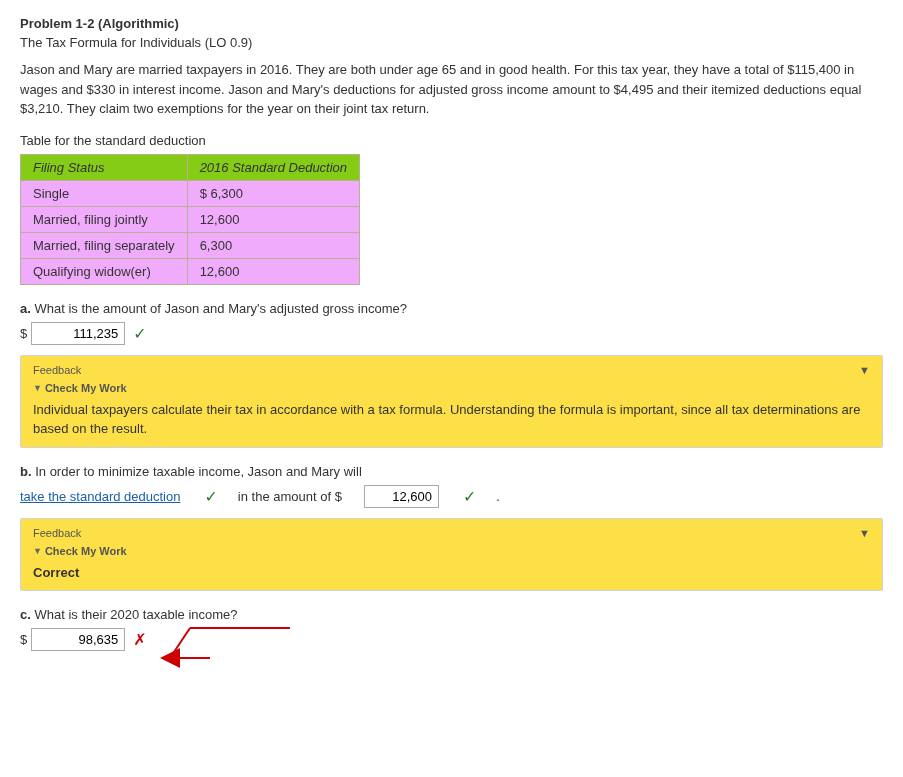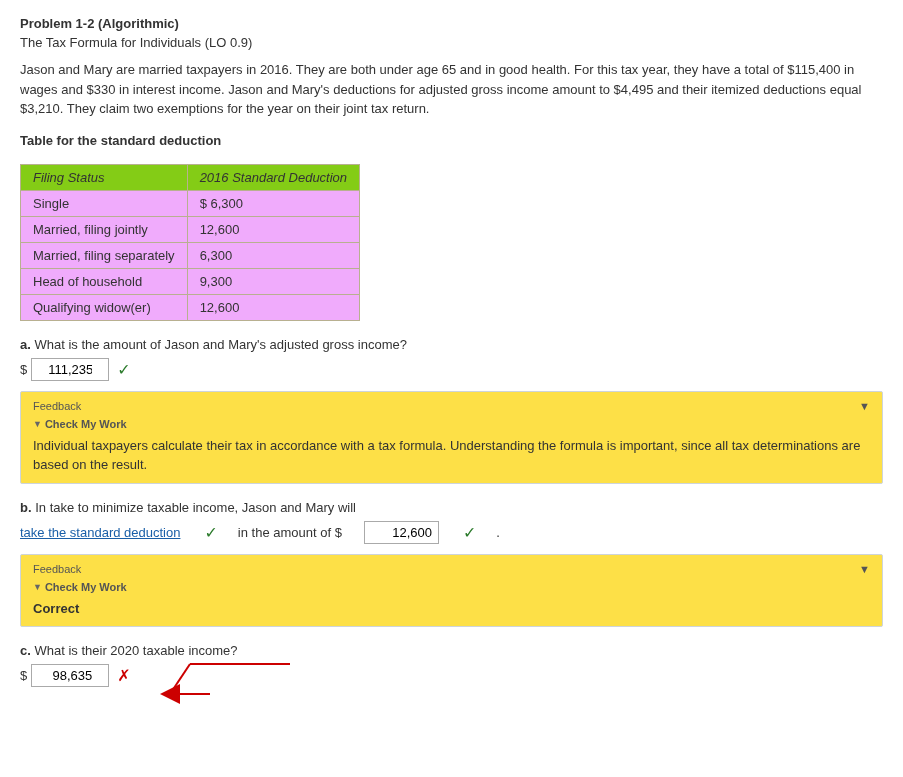--- a/index.html
+++ b/index.html
@@ -17,22 +17,22 @@
     }
     .subtitle {
       margin-bottom: 10px;
       color: #333;
     }
     .problem-text {
       margin-bottom: 14px;
       line-height: 1.5;
     }
     .table-heading {
-      font-weight: bold;
-      margin-bottom: 16px;
+      font-weight: normal;
+      margin-bottom: 6px;
     }
     .deduction-table {
       border-collapse: collapse;
       margin-bottom: 16px;
       min-width: 280px;
     }
     .deduction-table td {
       border: 1px solid #b8b090;
       padding: 5px 12px;
       background: #f0abfc;
@@ -59,23 +59,23 @@
       align-items: center;
       margin-top: 6px;
       margin-bottom: 8px;
       gap: 4px;
     }
     .dollar-sign {
       font-size: 13px;
     }
     .answer-input {
       border: 1px solid #aaa;
-      padding: 3px 16px;
-      font-size: 13px;
-      width: 78px;
+      padding: 3px 6px;
+      font-size: 13px;
+      width: 94px;
       text-align: right;
     }
     .check-mark {
       color: #2a7a2a;
       font-size: 16px;
       margin-left: 4px;
     }
     .cross-mark {
       color: #cc0000;
       font-size: 16px;
@@ -170,24 +170,20 @@
       </tr>
       <tr>
         <td>Married, filing jointly</td>
         <td class="amount">12,600</td>
       </tr>
       <tr>
         <td>Married, filing separately</td>
         <td class="amount">6,300</td>
       </tr>
       <tr>
-        <td>Head of household</td>
-        <td class="amount">9,300</td>
-      </tr>
-      <tr>
         <td>Qualifying widow(er)</td>
         <td class="amount">12,600</td>
       </tr>
     </tbody>
 </table>
 
 <div class="question-section">
   <span class="question-label">a.</span>
   <span class="question-text"> What is the amount of Jason and Mary's adjusted gross income?</span>
   <div class="answer-row">
@@ -205,21 +201,21 @@
   <div class="feedback-toggle">
     <span class="triangle">▼</span>
     <span>Check My Work</span>
   </div>
   <div class="feedback-content">Individual taxpayers calculate their tax in accordance with a tax formula. Understanding the formula is important, since all tax determinations are based on the result.</div>
 </div>
 
 <div class="question-section">
   <div style="margin-bottom:6px;">
     <span class="question-label">b.</span>
-    <span class="b-text"> In take to minimize taxable income, Jason and Mary will</span>
+    <span class="b-text"> In order to minimize taxable income, Jason and Mary will</span>
   </div>
   <div class="b-question-row">
     <button class="dropdown-underline">take the standard deduction</button>
     <span class="check-mark">✓</span>
     <span> in the amount of $</span>
     <input class="amount-field-inline" type="text" value="12,600" style="">
     <span class="check-mark">✓</span>
     <span>.</span>
   </div>
 </div>

